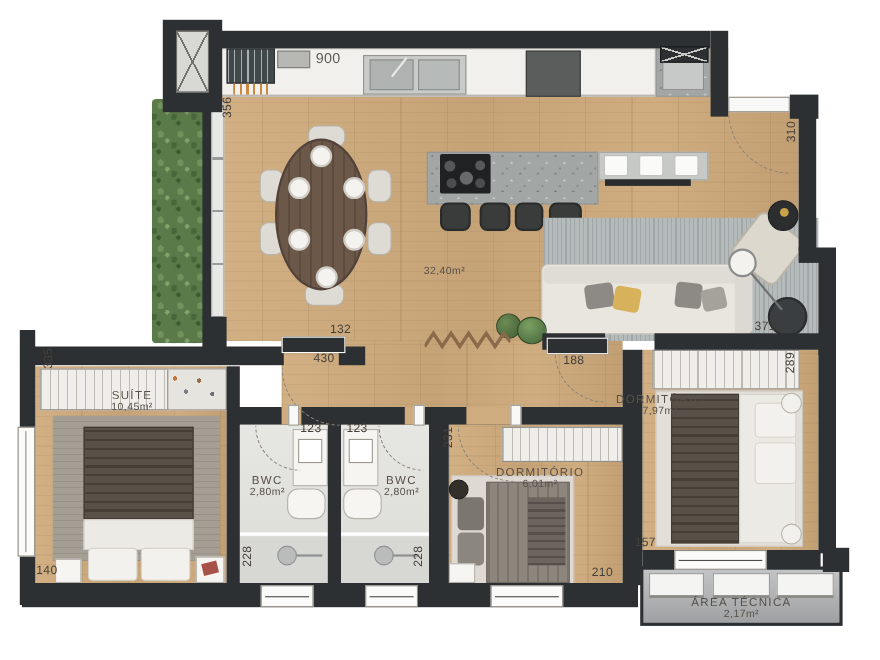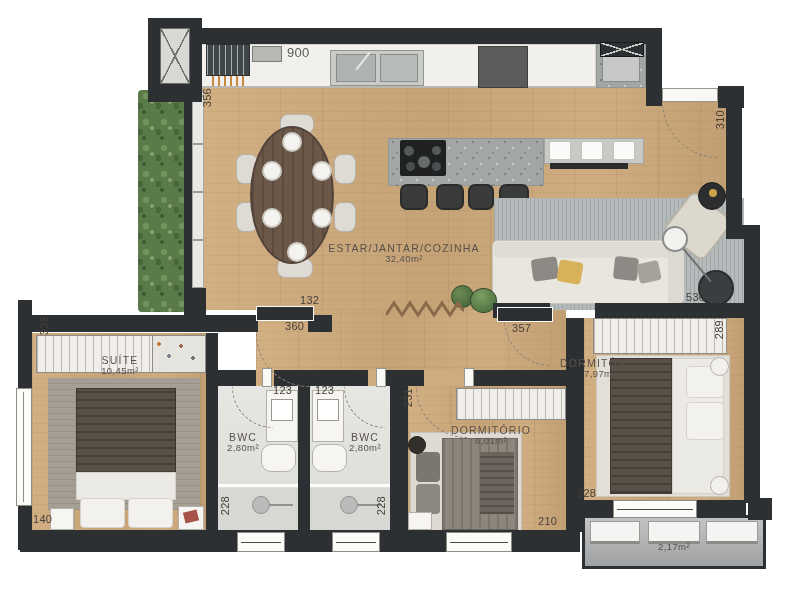--- a/index.html
+++ b/index.html
@@ -234,37 +234,36 @@
   <div class="sill" style="left:613px;top:500px;width:82px;height:16px">
       <i></i>
     </div>
 
   <div class="dimbar" style="left:256px;top:306px;width:56px;height:13px"></div>
   <div class="dimbar" style="left:497px;top:307px;width:54px;height:13px"></div>
 
   <div class="dim" style="left:287px;top:45px;font-size:13px;color:#5c5c58">900</div>
   <div class="dim v" style="left:201px;top:88px">356</div>
   <div class="dim v" style="left:714px;top:110px">310</div>
-  <div class="dim" style="left:686px;top:291px">536</div>
+  <div class="dim" style="left:686px;top:291px">371</div>
   <div class="dim" style="left:300px;top:294px">132</div>
-  <div class="dim" style="left:285px;top:320px">360</div>
-  <div class="dim" style="left:512px;top:322px">357</div>
+  <div class="dim" style="left:285px;top:320px">430</div>
+  <div class="dim" style="left:512px;top:322px">188</div>
   <div class="dim v" style="left:38px;top:316px">335</div>
   <div class="dim" style="left:33px;top:513px">140</div>
   <div class="dim" style="left:273px;top:384px">123</div>
   <div class="dim" style="left:315px;top:384px">123</div>
   <div class="dim v" style="left:219px;top:496px">228</div>
   <div class="dim v" style="left:375px;top:496px">228</div>
   <div class="dim v" style="left:402px;top:388px">231</div>
   <div class="dim" style="left:538px;top:515px">210</div>
   <div class="dim v" style="left:713px;top:320px">289</div>
-  <div class="dim" style="left:577px;top:487px">328</div>
+  <div class="dim" style="left:577px;top:487px">157</div>
 
   <div class="rlabel" style="left:323px;top:242px;width:162px">
-    <span class="nm">ESTAR/JANTAR/COZINHA</span>
     <span class="ar">32,40m²</span>
   </div>
   <div class="rlabel" style="left:88px;top:354px;width:64px">
     <span class="nm">SUÍTE</span>
     <span class="ar">10,45m²</span>
   </div>
   <div class="rlabel" style="left:221px;top:431px;width:44px">
     <span class="nm">BWC</span>
     <span class="ar">2,80m²</span>
   </div>
@@ -274,16 +273,17 @@
   </div>
   <div class="rlabel" style="left:448px;top:424px;width:86px">
     <span class="nm">DORMITÓRIO</span>
     <span class="ar">6,01m²</span>
   </div>
   <div class="rlabel" style="left:560px;top:357px;width:80px">
     <span class="nm">DORMITÓRIO</span>
     <span class="ar">7,97m²</span>
   </div>
   <div class="rlabel" style="left:592px;top:542px;width:164px">
+    <span class="nm">ÁREA TÉCNICA</span>
     <span class="ar">2,17m²</span>
   </div>
 
 </div>
 
 </body></html>

